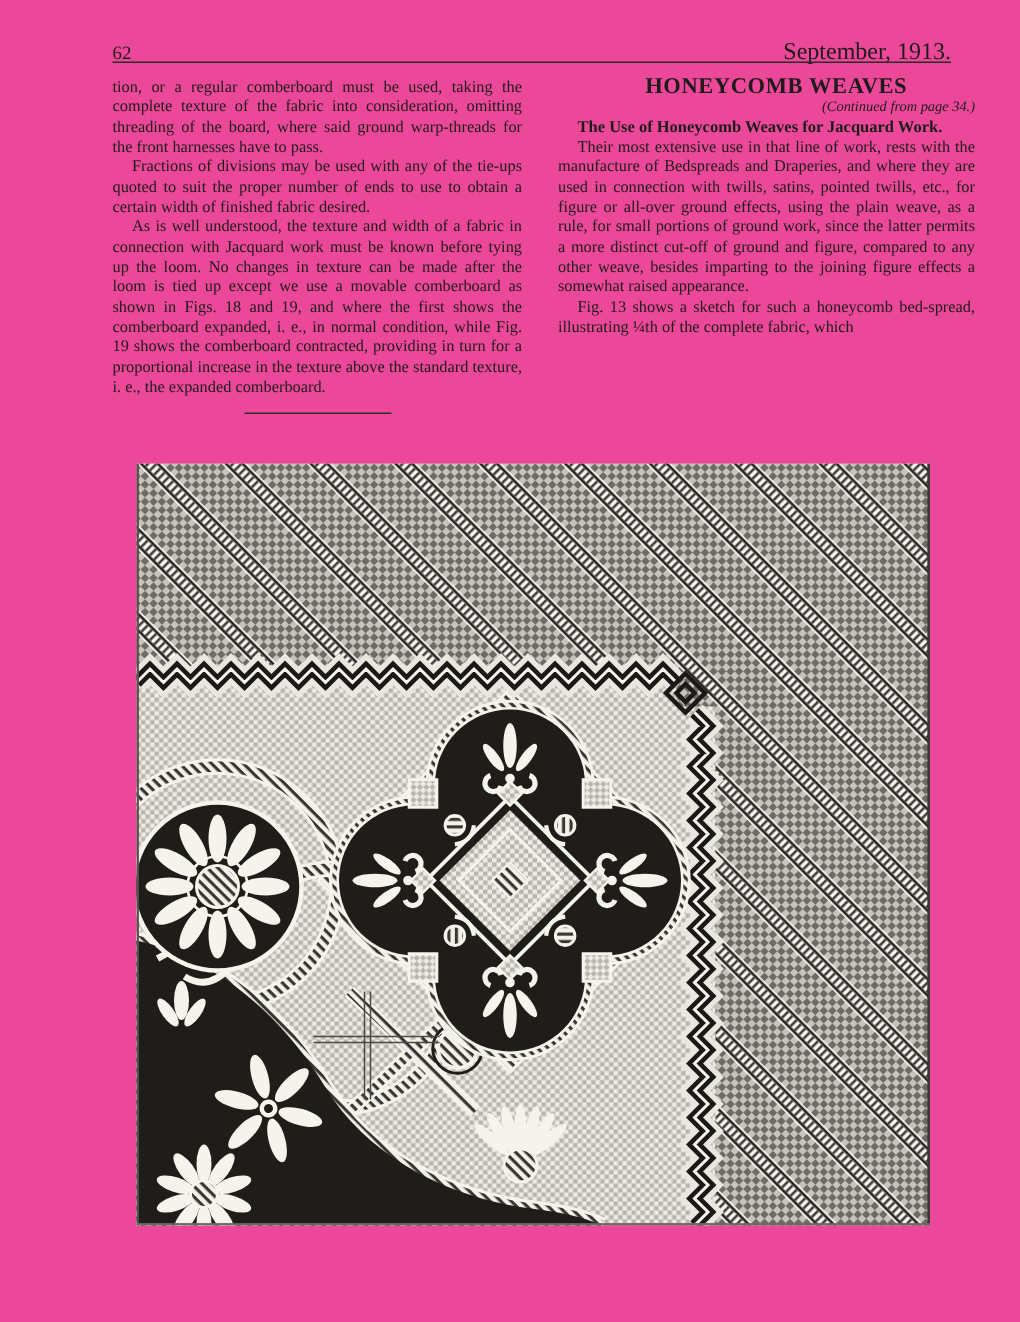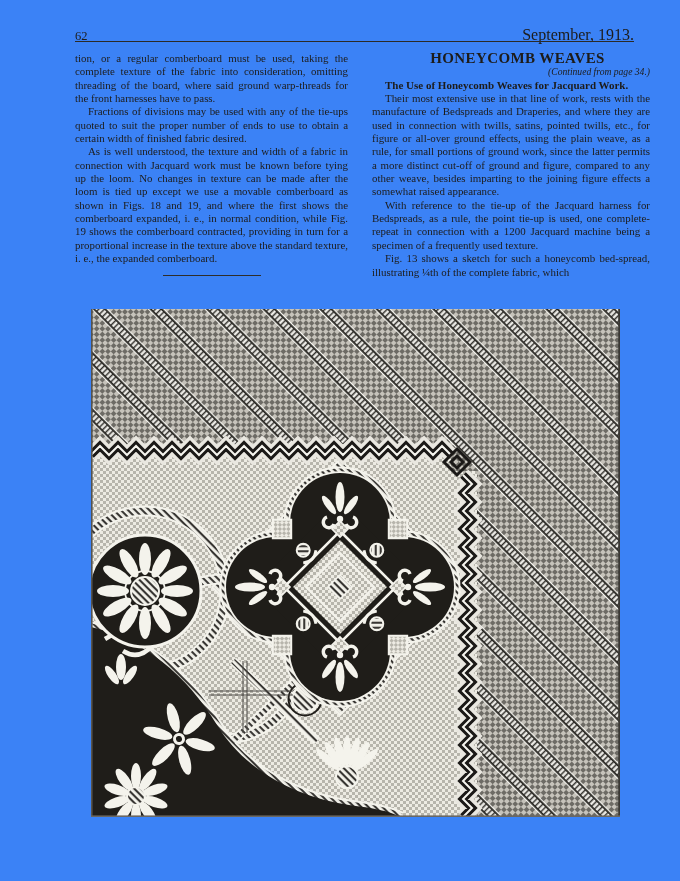--- a/index.html
+++ b/index.html
@@ -1,17 +1,17 @@
 <!DOCTYPE html>
 <html><head>
 <meta charset="utf-8">
 <style>
   html,body{margin:0;padding:0;}
   body{width:680px;height:881px;background:#e9e7e1;font-family:"Liberation Serif","DejaVu Serif",serif;}
-  .page{position:relative;width:680px;height:881px;background:#3b82f6;color:#1d1c1a;overflow:hidden;}
+  .page{position:relative;width:680px;height:881px;background:#ec4899;color:#1d1c1a;overflow:hidden;}
 
   
   .hdr{position:absolute;top:26px;left:75px;width:559px;display:flex;justify-content:space-between;align-items:baseline;}
   .hdr .pgnum{font-size:12.5px;}
   .hdr .jtitle{font-size:12.5px;letter-spacing:.8px;}
   .hdr .jdate{font-size:16px;}
   .hdr-rule{position:absolute;top:41px;left:75px;width:559px;border-top:1.8px solid #2b2a27;}
 
   
   .col{position:absolute;top:52px;font-size:10.9px;line-height:13.35px;text-align:justify;}
@@ -47,21 +47,20 @@
     <p>Fractions of divisions may be used with any of the tie-ups quoted to suit the proper number of ends to use to obtain a certain width of finished fabric desired.</p>
     <p>As is well understood, the texture and width of a fabric in connection with Jacquard work must be known before tying up the loom.  No changes in texture can be made after the loom is tied up except we use a movable comberboard as shown in Figs. 18 and 19, and where the first shows the comberboard expanded, i. e., in normal condition, while Fig. 19 shows the comberboard contracted, providing in turn for a proportional increase in the texture above the standard texture, i. e., the expanded comberboard.</p>
     <div class="end-rule"></div>
   </section>
 
   <section class="col col-right">
     <p class="h-main">HONEYCOMB WEAVES</p>
     <p class="h-cont">(Continued from page 34.)</p>
     <p class="h-sub">The Use of Honeycomb Weaves for Jacquard Work.</p>
     <p>Their most extensive use in that line of work, rests with the manufacture of Bedspreads and Draperies, and where they are used in connection with twills, satins, pointed twills, etc., for figure or all-over ground effects, using the plain weave, as a rule, for small portions of ground work, since the latter permits a more distinct cut-off of ground and figure, compared to any other weave, besides imparting to the joining figure effects a somewhat raised appearance.</p>
-    <p>With reference to the tie-up of the Jacquard harness for Bedspreads, as a rule, the point tie-up is used, one complete-repeat in connection with a 1200 Jacquard machine being a specimen of a frequently used texture.</p>
     <p>Fig. 13 shows a sketch for such a honeycomb bed-spread, illustrating ¼th of the complete fabric, which</p>
   </section>
 
   <div class="fig">
     <svg width="529" height="508" viewBox="0 0 529 508" role="img" aria-label="Sketch for a honeycomb Jacquard bedspread showing one quarter of the complete fabric: diagonal striped border, zigzag frame, central quatrefoil medallion and floral corner ornament">
       <defs>
         <pattern id="pchk" patternUnits="userSpaceOnUse" width="8" height="8">
           <rect width="8" height="8" fill="#cbc8c0"></rect>
           <rect x="0" y="0" width="4" height="4" fill="#74726c"></rect>
           <rect x="4" y="4" width="4" height="4" fill="#74726c"></rect>

